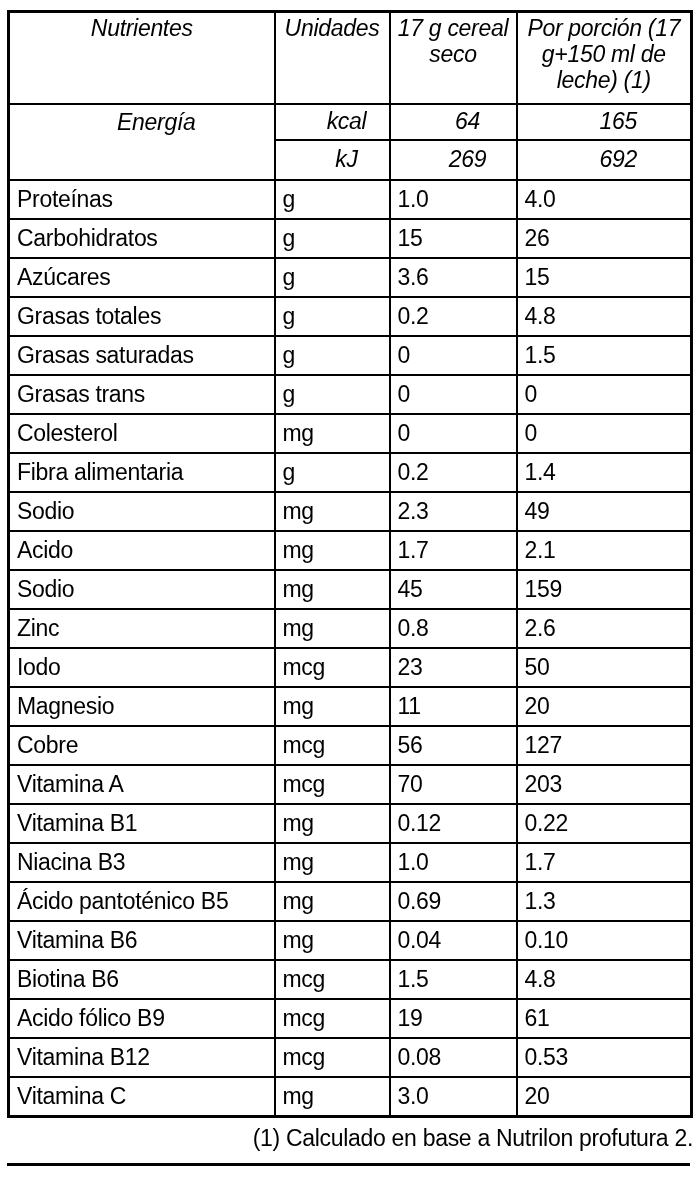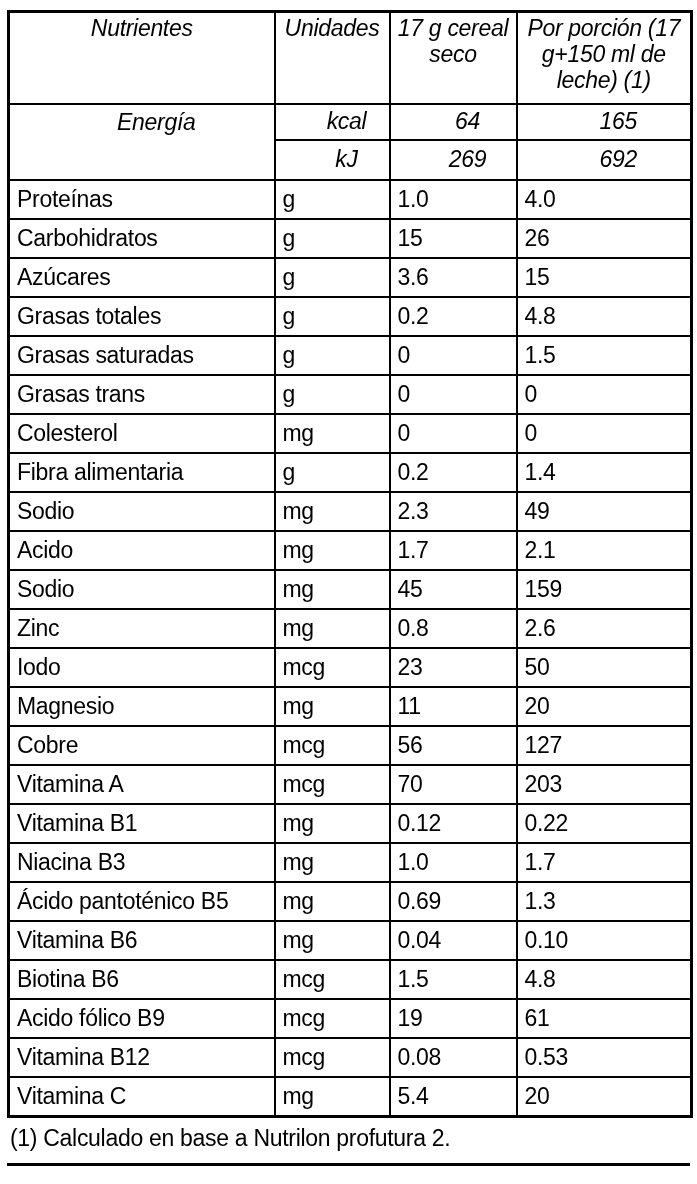--- a/index.html
+++ b/index.html
@@ -61,20 +61,21 @@
   }
   
   .nutri-table tr.body-row td {
     text-align: left;
     height: 35px;
   }
   .footnote {
     font-size: 23px;
     letter-spacing: -0.3px;
     margin: 7px 0 0 10px;
+    text-align: right;
   }
   .bottom-rule {
     border: none;
     border-top: 3px solid #000;
     width: 683px;
     margin: 11px 0 0 7px;
   }
 </style>
 </head>
 <body>
@@ -240,21 +241,21 @@
         </tr>
         <tr class="body-row">
           <td>Vitamina B12</td>
           <td>mcg</td>
           <td>0.08</td>
           <td>0.53</td>
         </tr>
         <tr class="body-row">
           <td>Vitamina C</td>
           <td>mg</td>
-          <td>5.4</td>
+          <td>3.0</td>
           <td>20</td>
         </tr>
       </tbody>
   </table>
 
   <div class="footnote">(1) Calculado en base a Nutrilon profutura 2.</div>
 
   <hr class="bottom-rule">
 
 </div>

